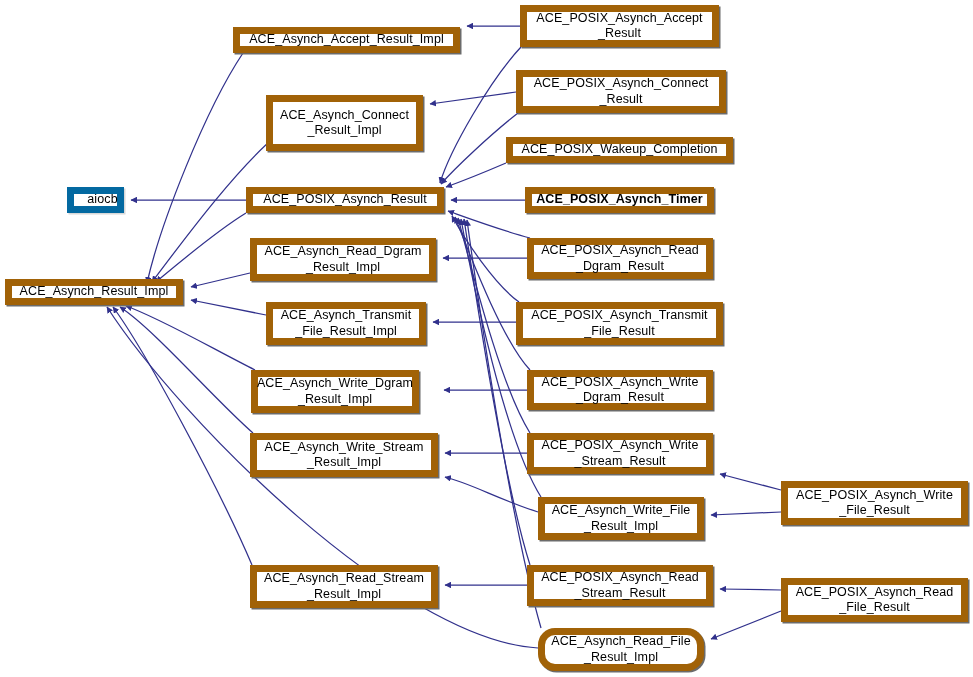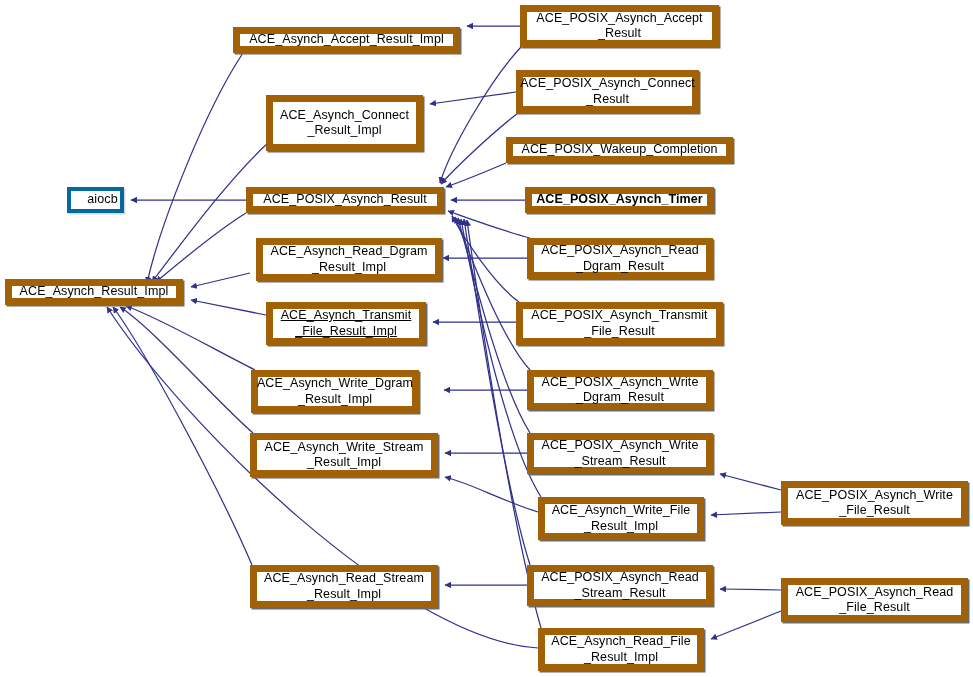--- a/index.html
+++ b/index.html
@@ -33,21 +33,21 @@
     background: #ffffff;
     border: 7px solid #a16207;
     color: #000000;
     font-size: 12.5px;
     line-height: 15.5px;
     letter-spacing: 0.1px;
     white-space: pre-line;
     box-shadow: 1.5px 1.5px 0 0 #6b6b6b;
   }
   .node.muted {
-    border: 4px solid #0369a1;
+    border: 7px solid #0369a1;
     box-shadow: 1.5px 1.5px 0 0 #d8d8d8;
     padding-left: 14px;
   }
 </style>
 </head>
 <body>
 
 <div id="canvas">
   <svg id="edges" viewBox="0 0 973 677" xmlns="http://www.w3.org/2000/svg">
     <defs>
@@ -91,48 +91,48 @@
         <path d="M 781,611 L 711,639" marker-end="url(#arrow)"></path>
       </g>
   </svg>
   <div id="node-layer">
       <div class="node muted" style="left: 67px; top: 187px; width: 57px; height: 26px;"><span>aiocb</span></div>
       <div class="node" style="left: 5px; top: 279px; width: 178px; height: 26px;"><span>ACE_Asynch_Result_Impl</span></div>
       <div class="node" style="left: 233px; top: 27px; width: 227px; height: 26px;"><span>ACE_Asynch_Accept_Result_Impl</span></div>
       <div class="node" style="left: 266px; top: 95px; width: 157px; height: 56px;"><span>ACE_Asynch_Connect
 _Result_Impl</span></div>
       <div class="node" style="left: 246px; top: 187px; width: 198px; height: 26px;"><span>ACE_POSIX_Asynch_Result</span></div>
-      <div class="node" style="left: 256px; top: 238px; width: 186px; height: 43px;"><span>ACE_Asynch_Read_Dgram
+      <div class="node" style="left: 250px; top: 238px; width: 186px; height: 43px;"><span>ACE_Asynch_Read_Dgram
 _Result_Impl</span></div>
-      <div class="node" style="left: 266px; top: 302px; width: 160px; height: 43px; text-decoration: underline;"><span>ACE_Asynch_Transmit
+      <div class="node" style="left: 266px; top: 302px; width: 160px; height: 43px;"><span>ACE_Asynch_Transmit
 _File_Result_Impl</span></div>
       <div class="node" style="left: 251px; top: 370px; width: 168px; height: 43px;"><span>ACE_Asynch_Write_Dgram
 _Result_Impl</span></div>
       <div class="node" style="left: 250px; top: 433px; width: 188px; height: 44px;"><span>ACE_Asynch_Write_Stream
 _Result_Impl</span></div>
       <div class="node" style="left: 250px; top: 565px; width: 188px; height: 43px;"><span>ACE_Asynch_Read_Stream
 _Result_Impl</span></div>
       <div class="node" style="left: 520px; top: 5px; width: 199px; height: 42px;"><span>ACE_POSIX_Asynch_Accept
 _Result</span></div>
-      <div class="node" style="left: 516px; top: 70px; width: 183px; height: 43px;"><span>ACE_POSIX_Asynch_Connect
+      <div class="node" style="left: 516px; top: 70px; width: 210px; height: 43px;"><span>ACE_POSIX_Asynch_Connect
 _Result</span></div>
       <div class="node" style="left: 506px; top: 137px; width: 227px; height: 26px;"><span>ACE_POSIX_Wakeup_Completion</span></div>
       <div class="node" style="left: 525px; top: 187px; width: 189px; height: 26px; font-weight: bold;"><span>ACE_POSIX_Asynch_Timer</span></div>
       <div class="node" style="left: 527px; top: 238px; width: 186px; height: 41px;"><span>ACE_POSIX_Asynch_Read
 _Dgram_Result</span></div>
       <div class="node" style="left: 516px; top: 302px; width: 207px; height: 43px;"><span>ACE_POSIX_Asynch_Transmit
 _File_Result</span></div>
       <div class="node" style="left: 527px; top: 370px; width: 186px; height: 40px;"><span>ACE_POSIX_Asynch_Write
 _Dgram_Result</span></div>
       <div class="node" style="left: 527px; top: 433px; width: 186px; height: 41px;"><span>ACE_POSIX_Asynch_Write
 _Stream_Result</span></div>
       <div class="node" style="left: 538px; top: 497px; width: 166px; height: 43px; justify-content: center;"><span>ACE_Asynch_Write_File
 _Result_Impl</span></div>
       <div class="node" style="left: 527px; top: 565px; width: 186px; height: 41px;"><span>ACE_POSIX_Asynch_Read
 _Stream_Result</span></div>
-      <div class="node" style="left: 538px; top: 628px; width: 166px; height: 43px;"><span>ACE_Asynch_Read_File
+      <div class="node" style="left: 538px; top: 628px; width: 166px; height: 43px; border-radius: 17px;"><span>ACE_Asynch_Read_File
 _Result_Impl</span></div>
       <div class="node" style="left: 781px; top: 481px; width: 187px; height: 44px;"><span>ACE_POSIX_Asynch_Write
 _File_Result</span></div>
       <div class="node" style="left: 781px; top: 578px; width: 187px; height: 44px;"><span>ACE_POSIX_Asynch_Read
 _File_Result</span></div>
     </div>
 </div>
 
 </body></html>

